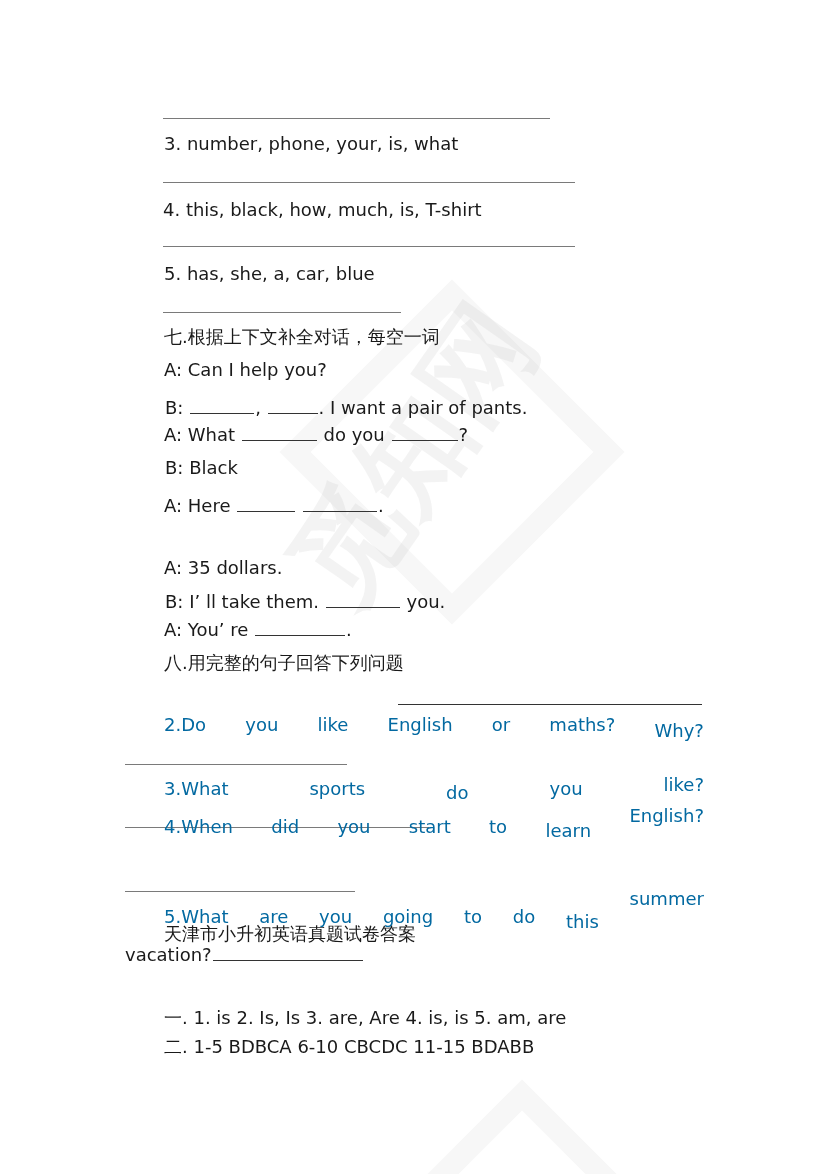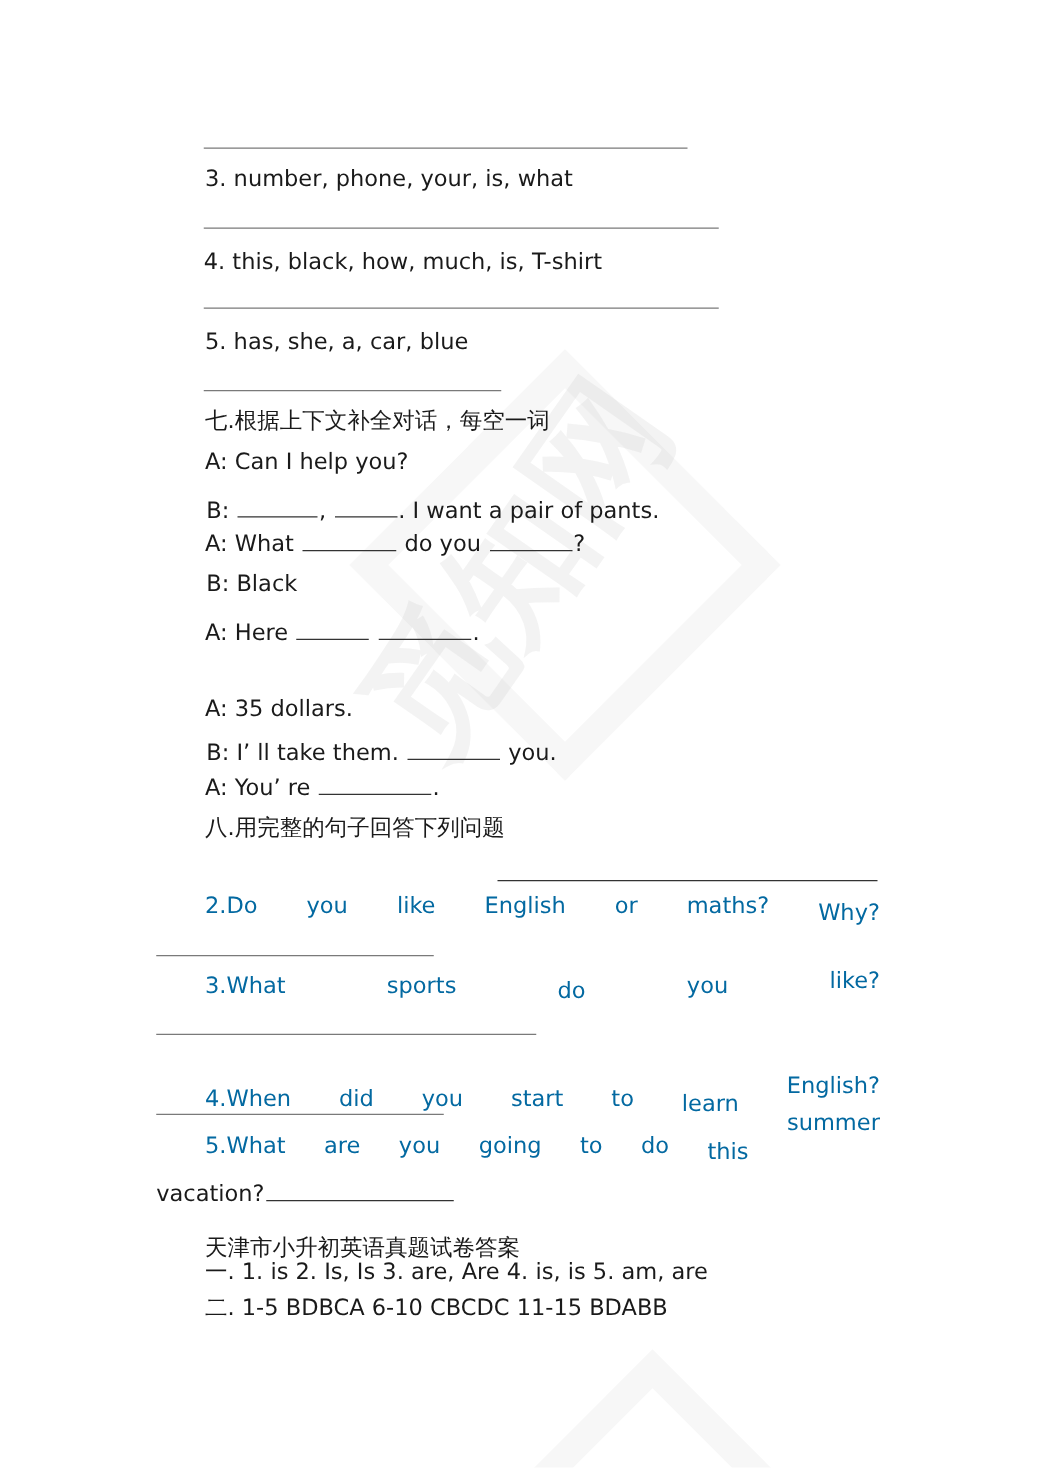--- a/index.html
+++ b/index.html
@@ -80,21 +80,21 @@
 
   <div class="spread" style="left:164px; top:778px; width:540px;">
     <span>3.What</span>
     <span>sports</span>
     <span style="margin-top:4px;">do</span>
     <span>you</span>
     <span style="margin-top:-4px;">like?</span>
   </div>
   <div class="line" style="left:125px; top:827px; width:304px;"></div>
 
-  <div class="spread" style="left:164px; top:869px; width:540px;">
+  <div class="spread" style="left:164px; top:816px; width:540px;">
     <span>4.When</span>
     <span>did</span>
     <span>you</span>
     <span>start</span>
     <span>to</span>
     <span style="margin-top:4px;">learn</span>
     <span style="margin-top:-11px;">English?</span>
   </div>
   <div class="line" style="left:125px; top:891px; width:230px;"></div>
 
@@ -106,17 +106,17 @@
     <span>to</span>
     <span>do</span>
     <span style="margin-top:5px;">this</span>
     <span style="margin-top:-18px;">summer</span>
   </div>
 
   <div class="t" style="left:125px; top:944px;">
     <span>vacation?</span><span class="blank" style="width:150px;"></span>
   </div>
 
-  <div class="t cn" style="left:164px; top:988px;">天津市小升初英语真题试卷答案</div>
+  <div class="t cn" style="left:164px; top:923px;">天津市小升初英语真题试卷答案</div>
   <div class="t" style="left:164px; top:1007px;">一. 1. is 2. Is, Is 3. are, Are 4. is, is 5. am, are</div>
   <div class="t" style="left:164px; top:1036px;">二. 1-5 BDBCA 6-10 CBCDC 11-15 BDABB</div>
 
 </div>
 
 </body></html>

